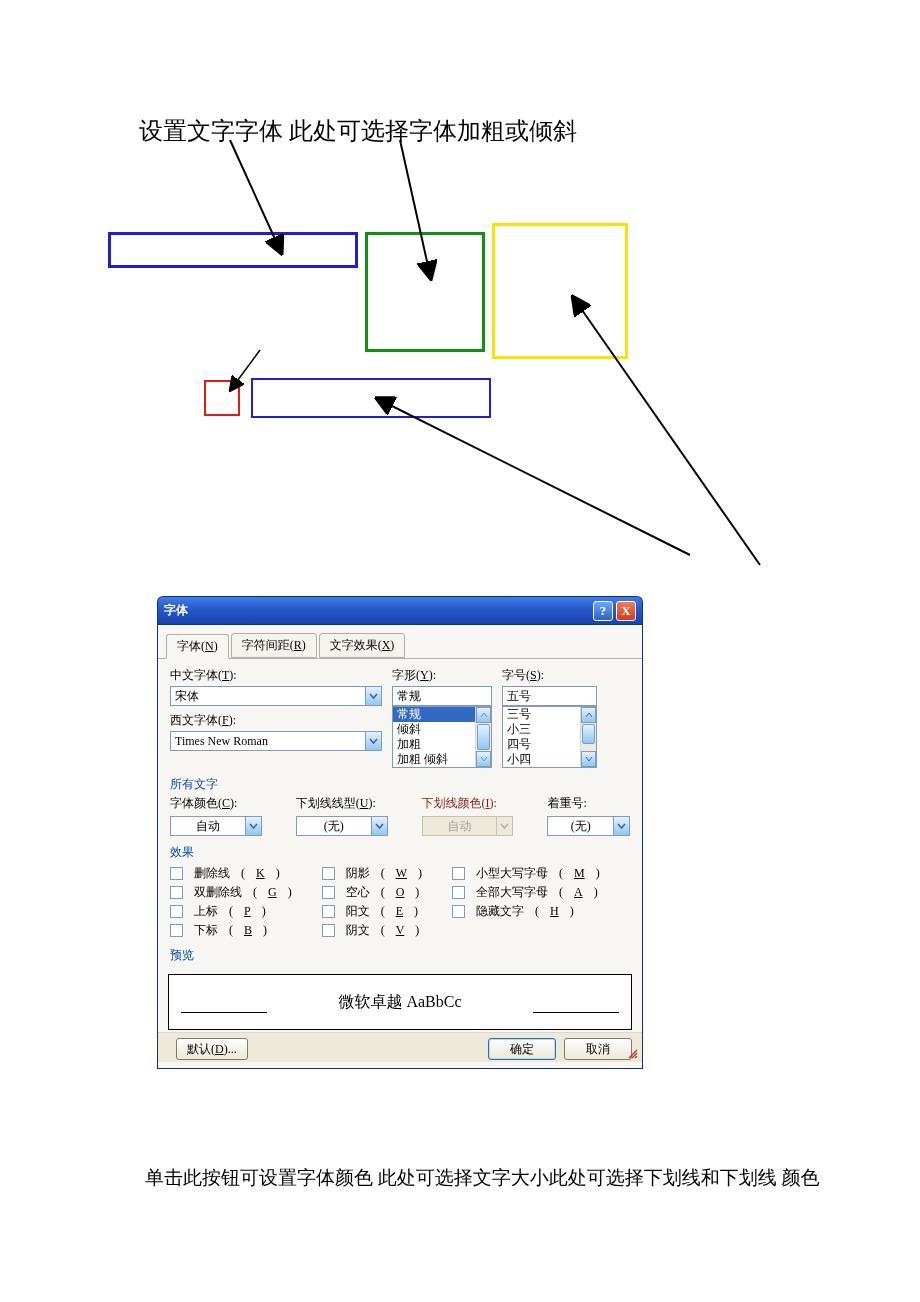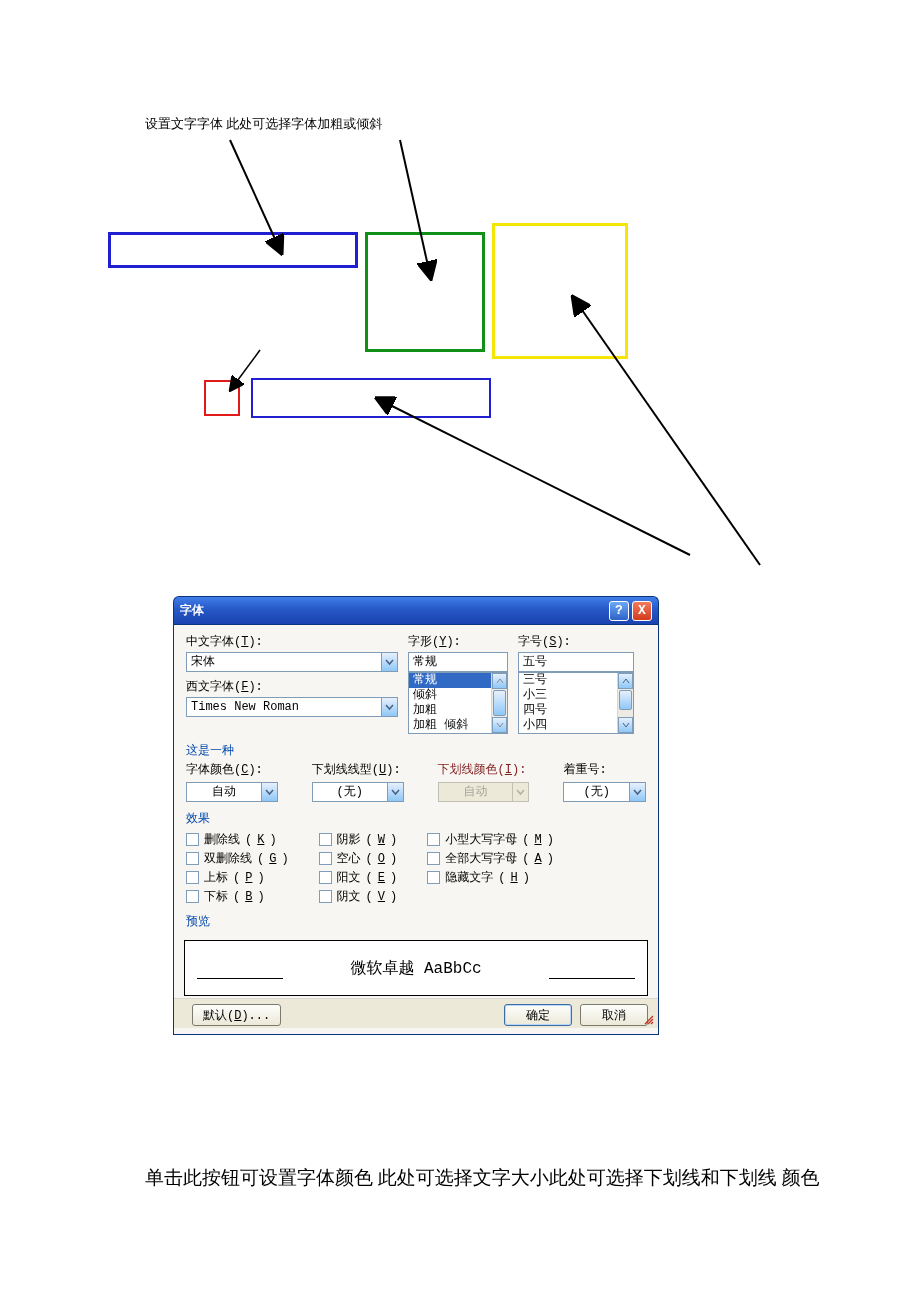--- a/index.html
+++ b/index.html
@@ -9,23 +9,23 @@
     background: #fff;
     font-family: "SimSun", "宋体", serif;
     position: relative;
   }
   .page {
     position: absolute;
     inset: 0;
   }
   .caption-top {
     position: absolute;
-    left: 145px;
+    left: 139px;
     top: 115px;
-    font-size: 13px;
+    font-size: 24px;
     color: #000;
   }
   .caption-bottom {
     position: absolute;
     left: 145px;
     top: 1165px;
     font-size: 19px;
     color: #000;
     white-space: nowrap;
   }
@@ -57,24 +57,24 @@
   
   .arrow {
     position: absolute;
     stroke: #000;
     fill: #000;
   }
 
   
   .dialog {
     position: absolute;
-    left: 173px;
+    left: 157px;
     top: 596px;
     width: 486px;
-    font-family: Liberation Mono, monospace;
+    font-family: Liberation Serif, serif;
     font-size: 12px;
   }
   .titlebar {
     height: 28px;
     background: linear-gradient(180deg,#3f7ee8 0%,#2758c7 45%,#1a43b0 100%);
     display: flex;
     align-items: center;
     padding: 0 6px;
     color: #fff;
     font-weight: bold;
@@ -129,21 +129,21 @@
   .tab .accel { text-decoration: underline; }
   .dialog-inner {
     padding: 8px 12px 4px 12px;
   }
   .row3 {
     display: flex;
     gap: 10px;
   }
   .col-a { width: 212px; }
   .col-b { width: 100px; }
-  .col-c { width: 116px; }
+  .col-c { width: 95px; }
   .lbl { margin-bottom: 2px; }
   .lbl .accel, .chk .accel, .btn .accel { text-decoration: underline; }
   .combo {
     display: flex;
     height: 20px;
     width: 100%;
   }
   .combo input, .combo .val {
     flex:1;
     border: 1px solid #7f9db9;
@@ -240,21 +240,21 @@
   .dropdown.disabled .dd {
     background:#ece9d8;
     border-color:#c3c0b6;
   }
   .chkgrid {
     display:flex;
     gap: 30px;
     margin-top: 4px;
   }
   .chkcol { display:flex; flex-direction:column; gap:2px; }
-  .chk { display:flex; align-items:center; gap:5px; font-size:12px; }
+  .chk { display:flex; align-items:center; gap:11px; font-size:12px; }
   .chk .box {
     width:13px; height:13px;
     border:1px solid #7f9db9;
     background:#fff;
   }
   .preview {
     border:1px solid #000;
     margin:4px 10px 2px 10px;
     height:56px;
     background:#fff;
@@ -351,20 +351,31 @@
   <div class="watermark">www.bdocx.com</div>
 
   <div class="dialog">
     <div class="titlebar">
       <span>字体</span>
       <span class="spacer"></span>
       <span class="titlebar-btn">?</span>
       <span class="titlebar-btn close">X</span>
     </div>
     <div class="dialog-body">
+      <div class="tabs">
+        <div class="tab">
+          <span>字体</span>(<span class="accel">N</span>)
+        </div>
+        <div class="tab inactive">
+          <span>字符间距</span>(<span class="accel">R</span>)
+        </div>
+        <div class="tab inactive">
+          <span>文字效果</span>(<span class="accel">X</span>)
+        </div>
+      </div>
 
       <div class="dialog-inner">
 
         <div class="row3">
           <div class="col-a">
             <div class="lbl"><span>中文字体</span>(<span class="accel">T</span>):</div>
             <div class="combo">
               <div class="val">宋体</div>
               <div class="dd">
                 <svg width="9" height="9">
@@ -428,21 +439,21 @@
                 <div class="btn-dn">
                     <svg width="8" height="8">
                       <path d="M1 2 L4 6 L7 2" stroke="#4b6184" fill="none"></path>
                     </svg>
                   </div>
               </div>
             </div>
           </div>
         </div>
 
-        <div class="sect">这是一种</div>
+        <div class="sect">所有文字</div>
         <div class="row4">
           <div class="slot" style="width:100px">
             <div class="lbl"><span>字体颜色</span>(<span class="accel">C</span>):</div>
           </div>
           <div class="slot" style="width:100px">
             <div class="lbl"><span>下划线线型</span>(<span class="accel">U</span>):</div>
           </div>
           <div class="slot" style="width:100px">
             <div class="lbl" style="color:#7f1d1d"><span>下划线颜色</span>(<span class="accel">I</span>):</div>
           </div>

